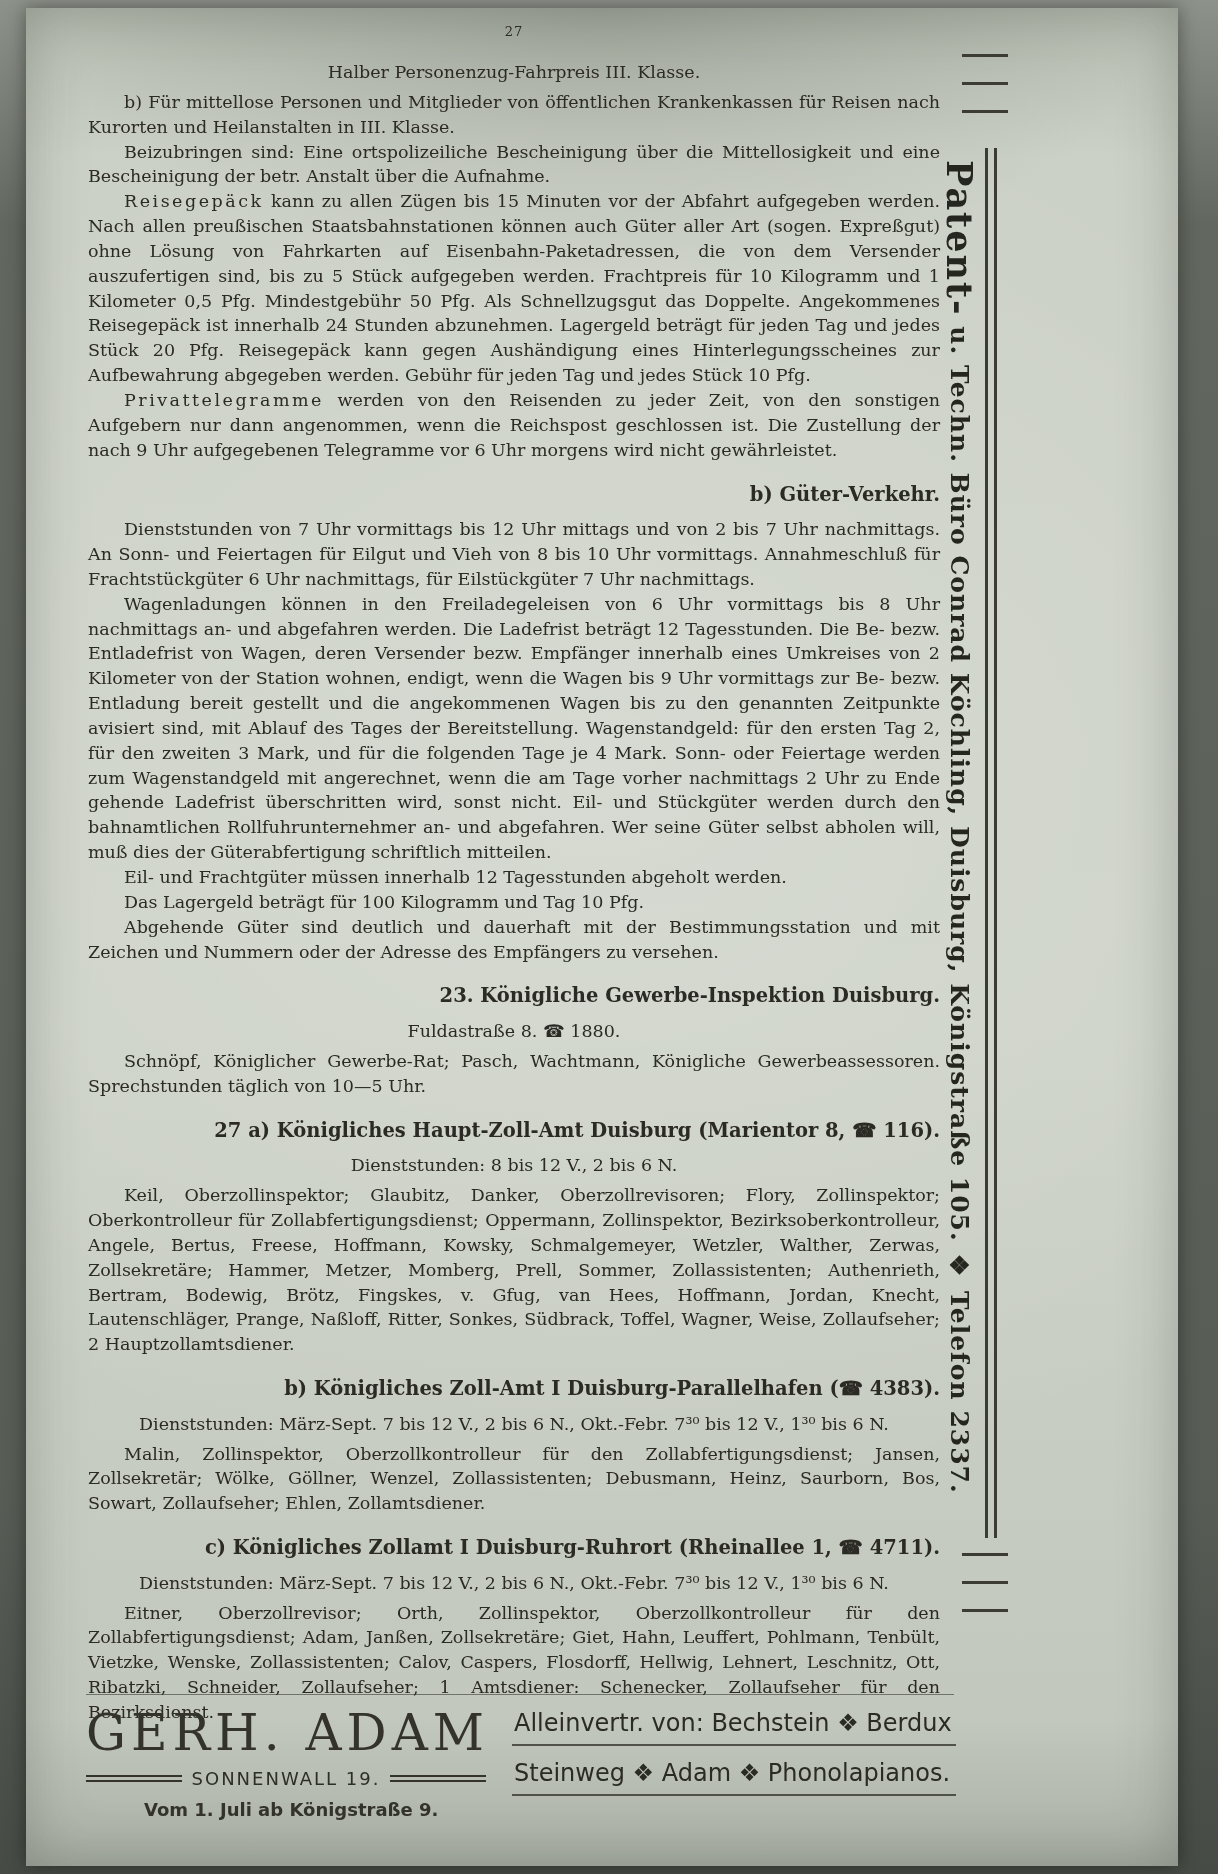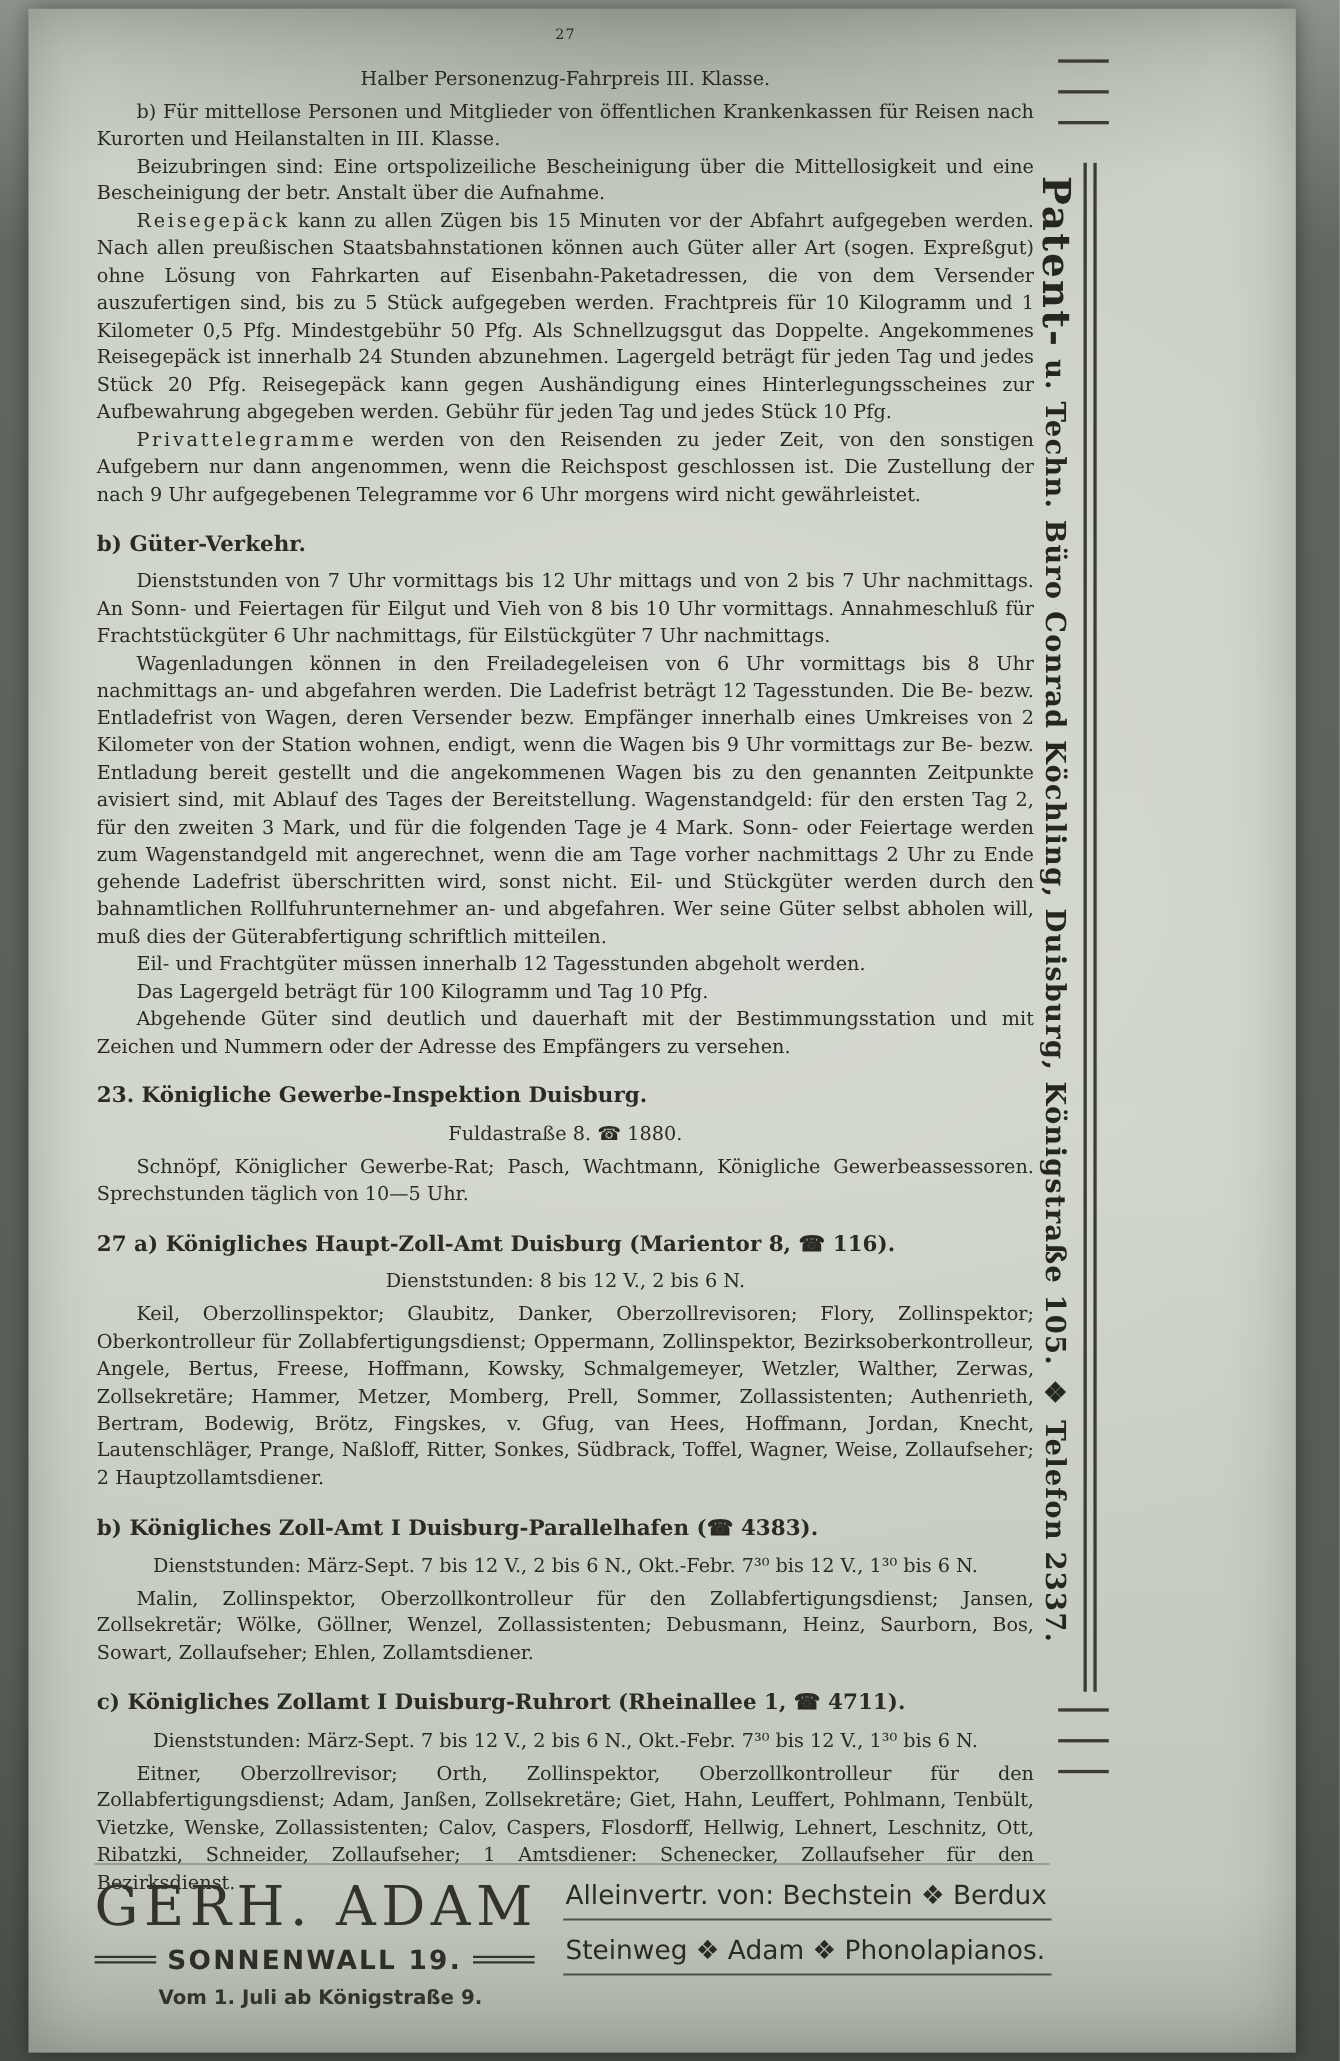--- a/index.html
+++ b/index.html
@@ -19,21 +19,21 @@
   .pageno{
     position:absolute;left:62px;top:16px;width:852px;text-align:center;
     font-size:13px;letter-spacing:1px;
   }
   .main{
     position:absolute;left:62px;top:48px;width:852px;
   }
   .blk{font-size:17.5px;line-height:1.42;margin:0;}
   .p{text-align:justify;text-indent:36px;}
   .center{text-align:center;text-indent:0;margin:4px 0 5px;}
-  .h{text-align:left;text-indent:0;font-weight:bold;font-size:19.5px;margin:18px 0 9px;}
+  .h{text-align:right;text-indent:0;font-weight:bold;font-size:19.5px;margin:18px 0 9px;}
   .lead{letter-spacing:2.5px;}
   
   .vrule{position:absolute;top:140px;height:1390px;width:2.5px;background:#3c3c35;}
   .v1{left:959px;} .v2{left:968px;}
   .rail-marks{position:absolute;left:936px;width:46px;}
   .rail-marks i{display:block;width:46px;height:0;border-top:3px solid #3c3c35;margin:0 0 25px 0;}
   .marks-top{top:46px;} .marks-bottom{top:1545px;}
   .sidebar{
     position:absolute;left:902px;top:152px;height:1390px;width:52px;
     writing-mode:vertical-rl;white-space:nowrap;
@@ -47,21 +47,21 @@
     padding-top:12px;display:flex;align-items:flex-start;
   }
   .ad-left{width:400px;flex:0 0 auto;}
   .ad-company{
     font-size:50px;letter-spacing:5px;line-height:1.05;color:#33332c;
     font-weight:normal;white-space:nowrap;
   }
   .ad-addr-row{display:flex;align-items:center;gap:10px;margin-top:8px;}
   .dbl{flex:1;height:3px;border-top:2.5px solid #33332c;border-bottom:2.5px solid #33332c;}
   .ad-addr{
-    font-family:"DejaVu Sans", sans-serif;font-weight:bold;font-size:24px;
+    font-family:"DejaVu Sans", sans-serif;font-weight:normal;font-size:18px;
     letter-spacing:2px;white-space:nowrap;color:#2e2e28;
   }
   .ad-note{
     font-family:"DejaVu Sans", sans-serif;font-weight:bold;font-size:18px;
     margin:10px 0 0 58px;color:#33332c;
   }
   .ad-right{flex:1;padding-left:26px;padding-top:2px;}
   .ad-line{
     font-family:"DejaVu Sans", sans-serif;font-weight:normal;font-size:24px;
     color:#2b2b25;border-bottom:2px solid rgba(45,45,35,.75);

